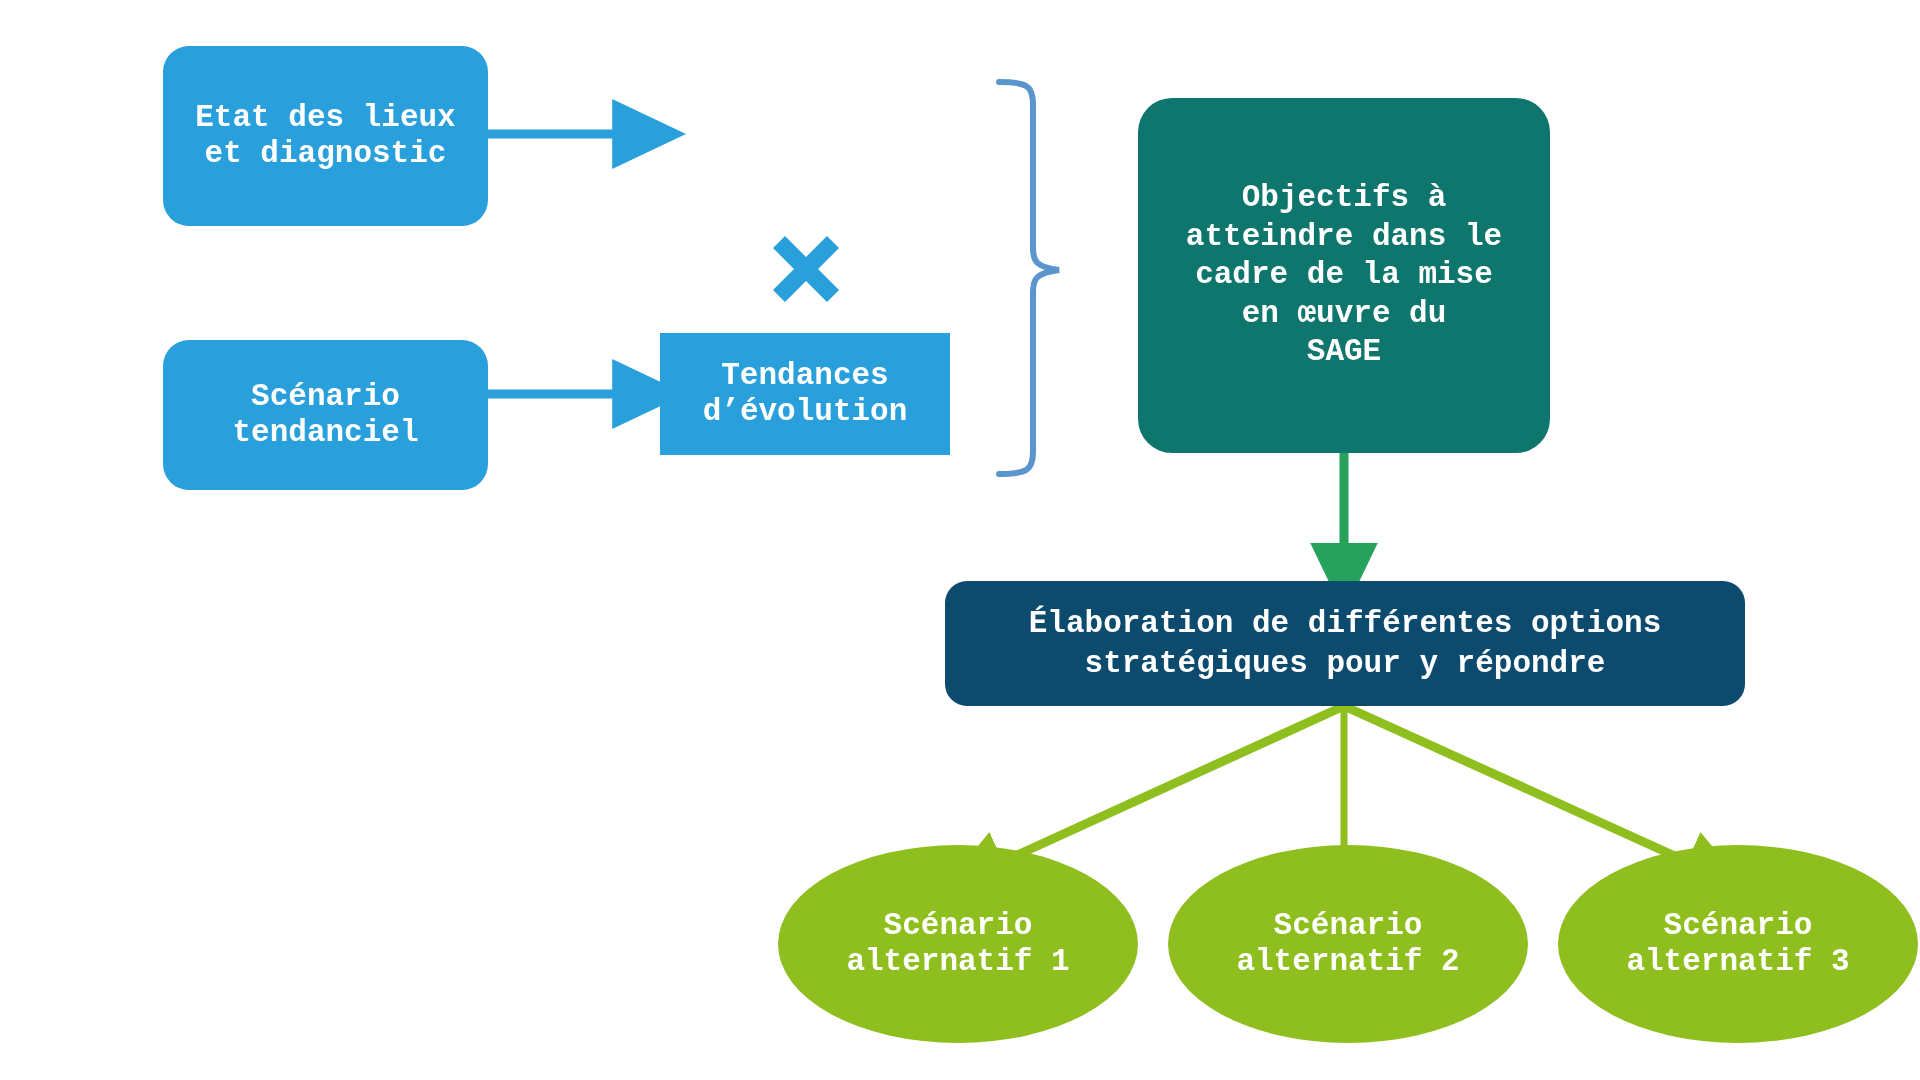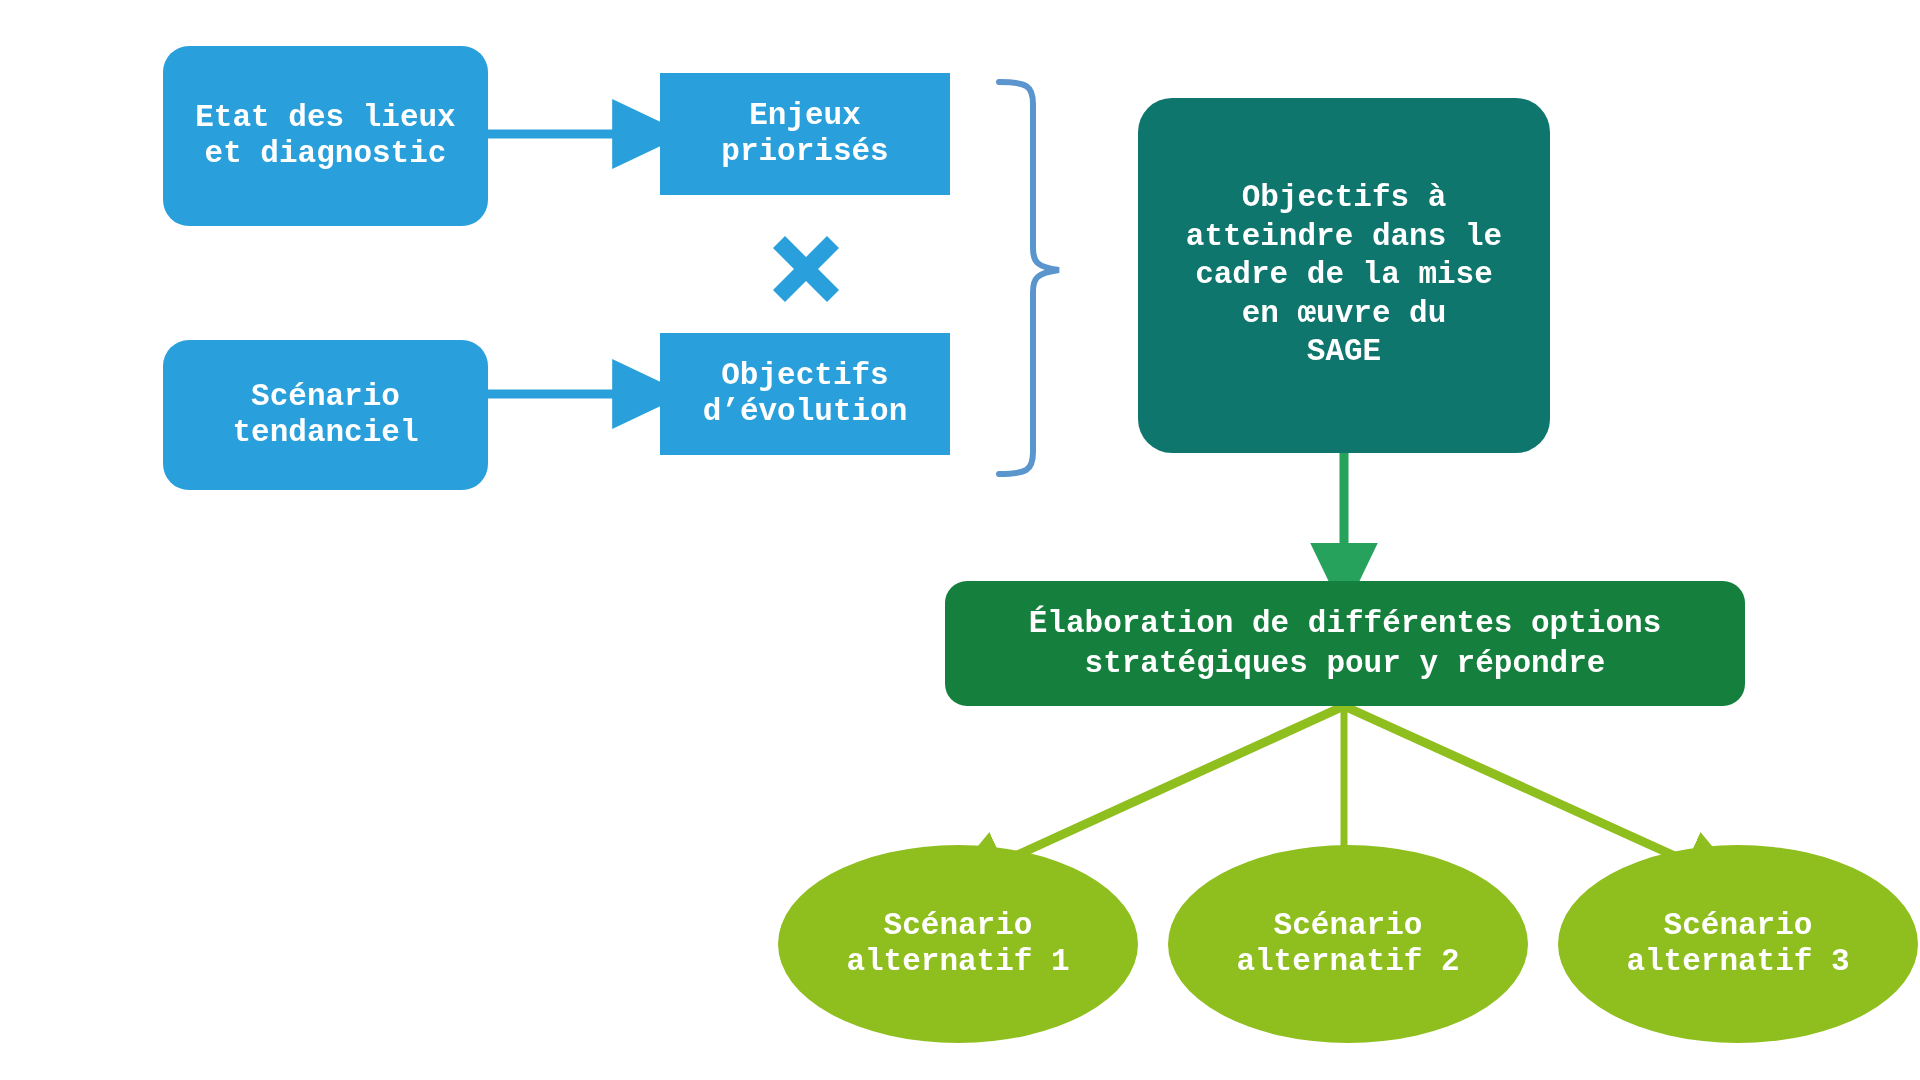--- a/index.html
+++ b/index.html
@@ -68,21 +68,21 @@
     font-size: 31px;
     line-height: 1.24;
   }
 
   
   #node-elaboration {
     left: 912px;
     top: 581px;
     width: 800px;
     height: 125px;
-    background: #15803d;
+    background: #0c4a6e;
     border-radius: 22px;
     font-size: 31px;
     line-height: 1.26;
   }
 
   
   .ellipse-green {
     background: #8FBF1E;
     border-radius: 50%;
     font-size: 31px;
@@ -137,24 +137,22 @@
     <line x1="1311" y1="706" x2="1311" y2="868" stroke="#8FBF1E" stroke-width="7" marker-end="url(#arrow-lgreen)"></line>
     <line x1="1311" y1="706" x2="1677" y2="872" stroke="#8FBF1E" stroke-width="9" marker-end="url(#arrow-lgreen)"></line>
   </svg>
 
   <div class="node box-round-blue" id="node-etat-des-lieux">Etat des lieux
 et diagnostic</div>
 
   <div class="node box-round-blue" id="node-scenario-tendanciel">Scénario
 tendanciel</div>
 
-  <div class="node box-square-blue" id="node-enjeux-priorises">Enjeux
-priorisés</div>
 
-  <div class="node box-square-blue" id="node-tendances-evolution">Objectifs
+  <div class="node box-square-blue" id="node-tendances-evolution">Tendances
 d’évolution</div>
 
   <svg id="mult-symbol" viewBox="0 0 66 66">
     <path d="M 12,0 L 33,21 L 54,0 L 66,12 L 45,33 L 66,54 L 54,66 L 33,45 L 12,66 L 0,54 L 21,33 L 0,12 Z" fill="#29A0DB"></path>
   </svg>
 
   <div class="node" id="node-objectifs">Objectifs à
 atteindre dans le
 cadre de la mise
 en œuvre du

